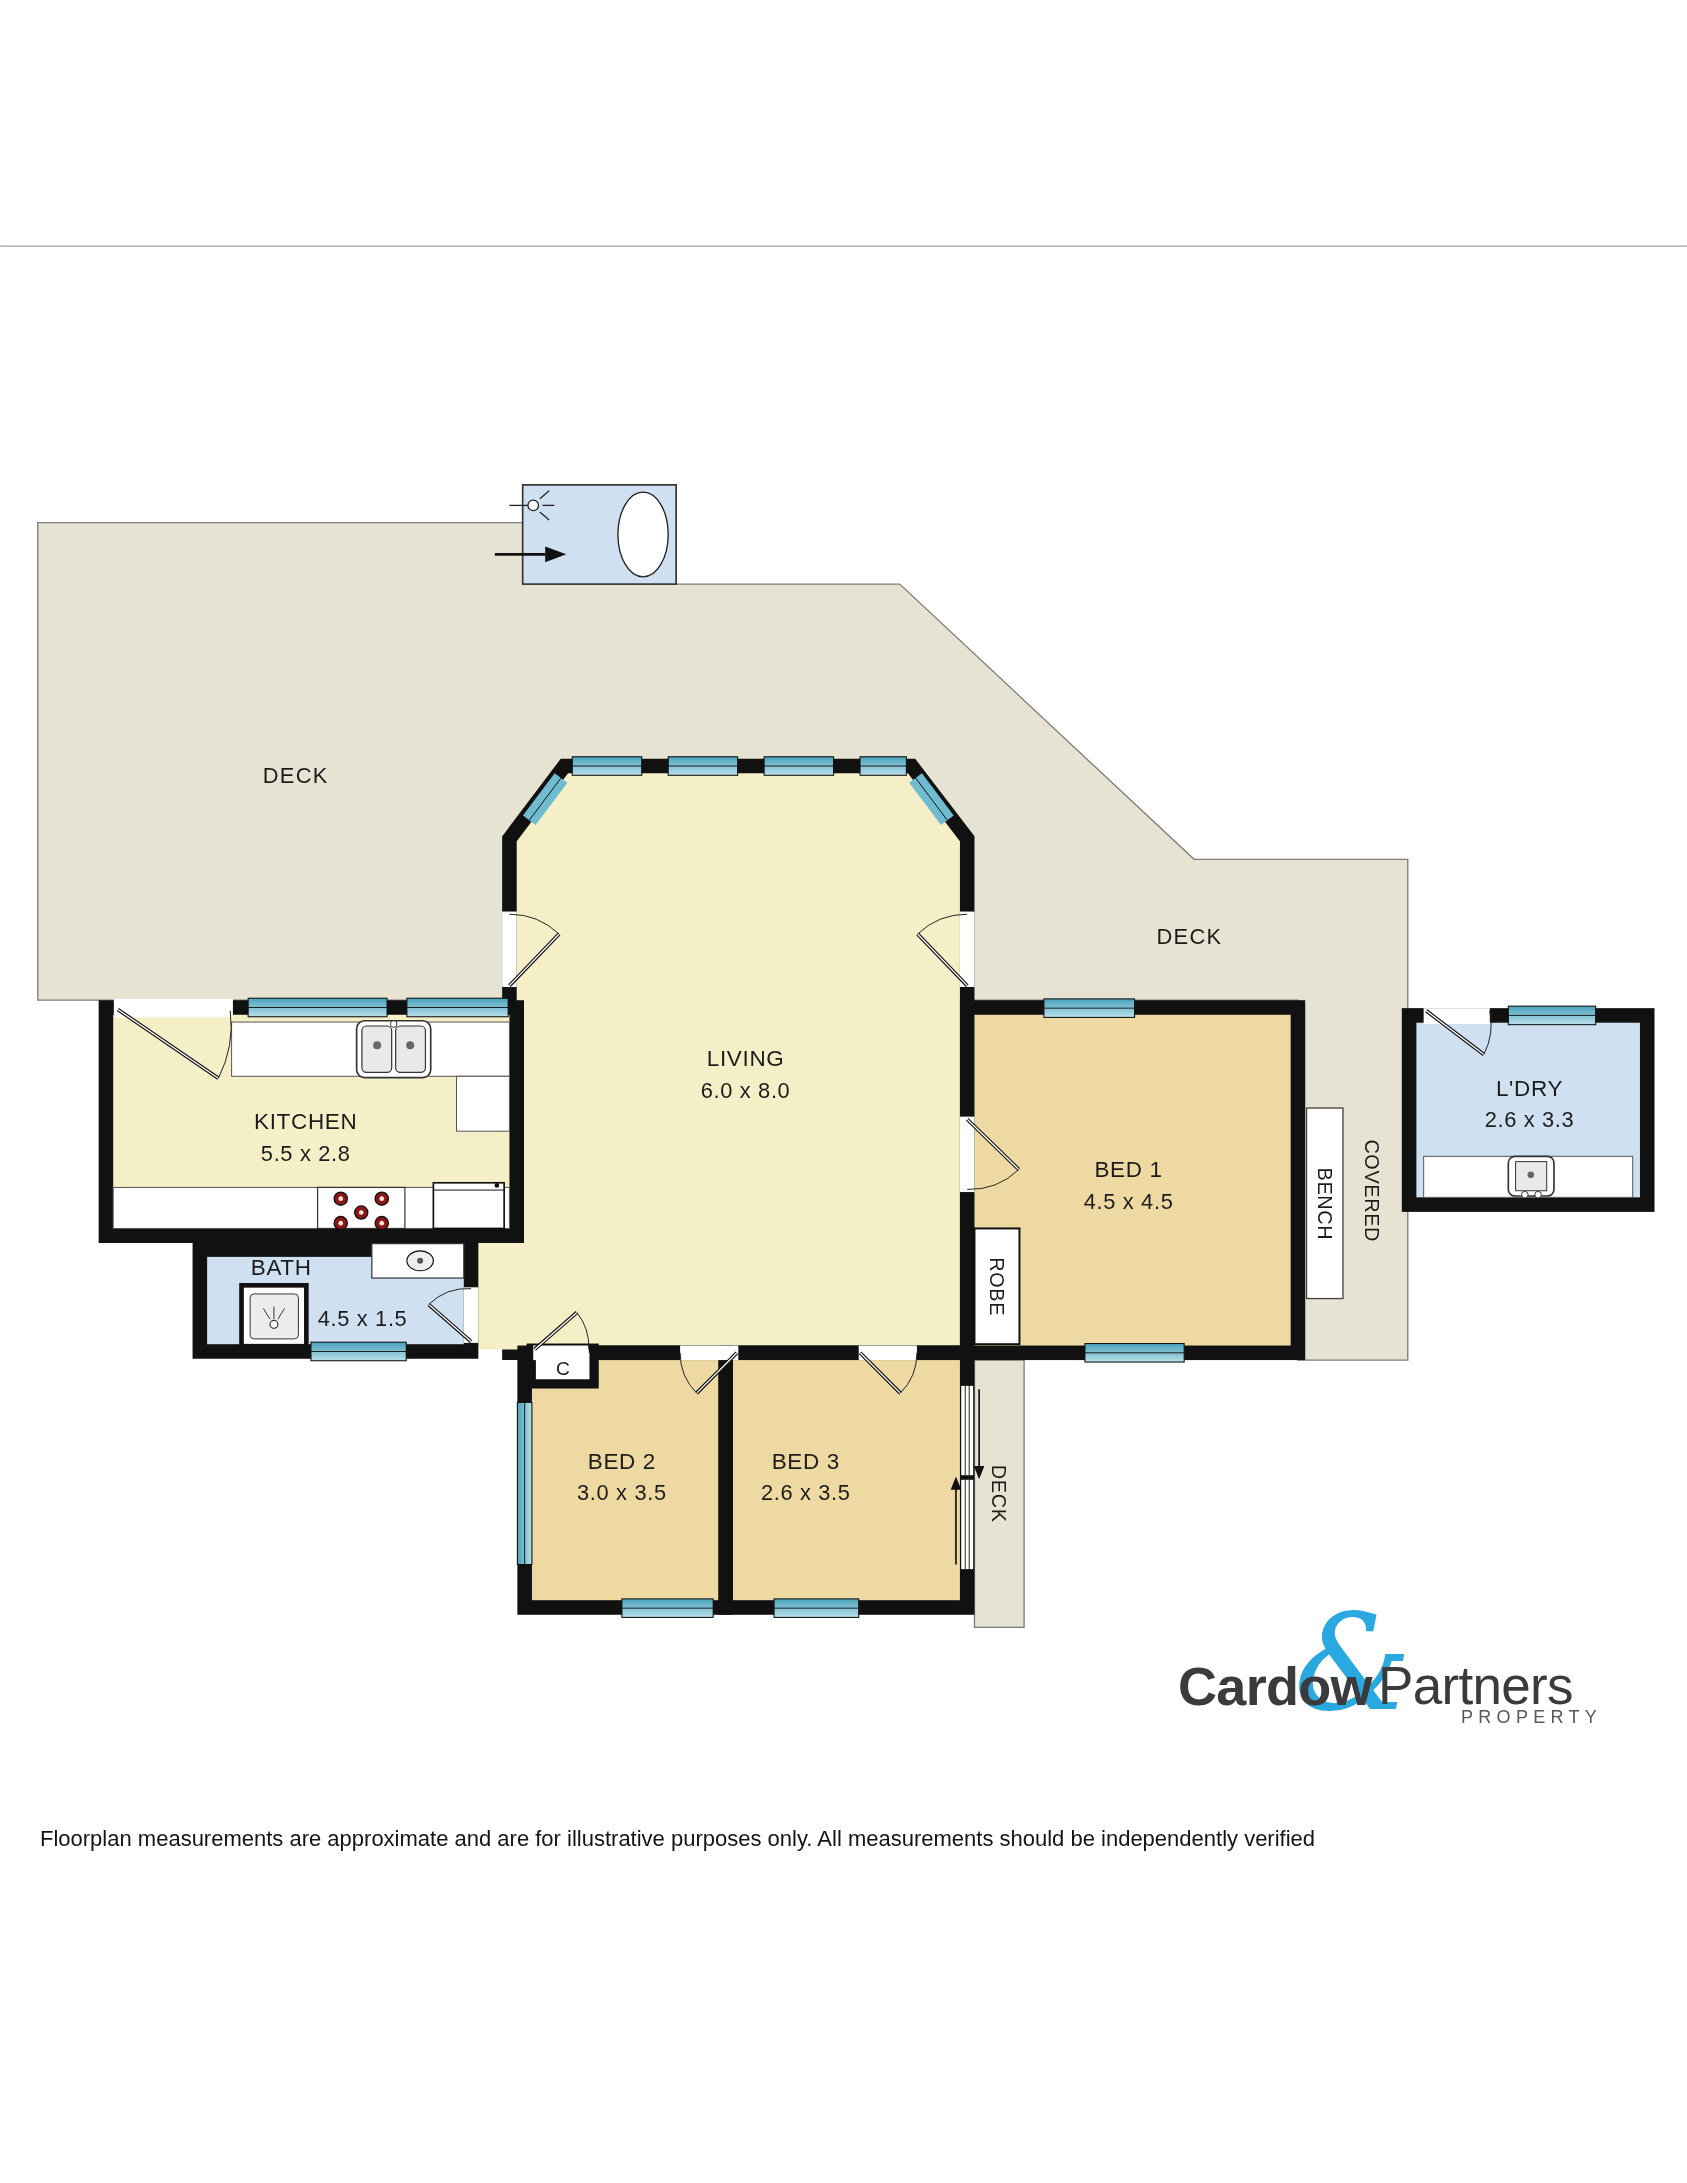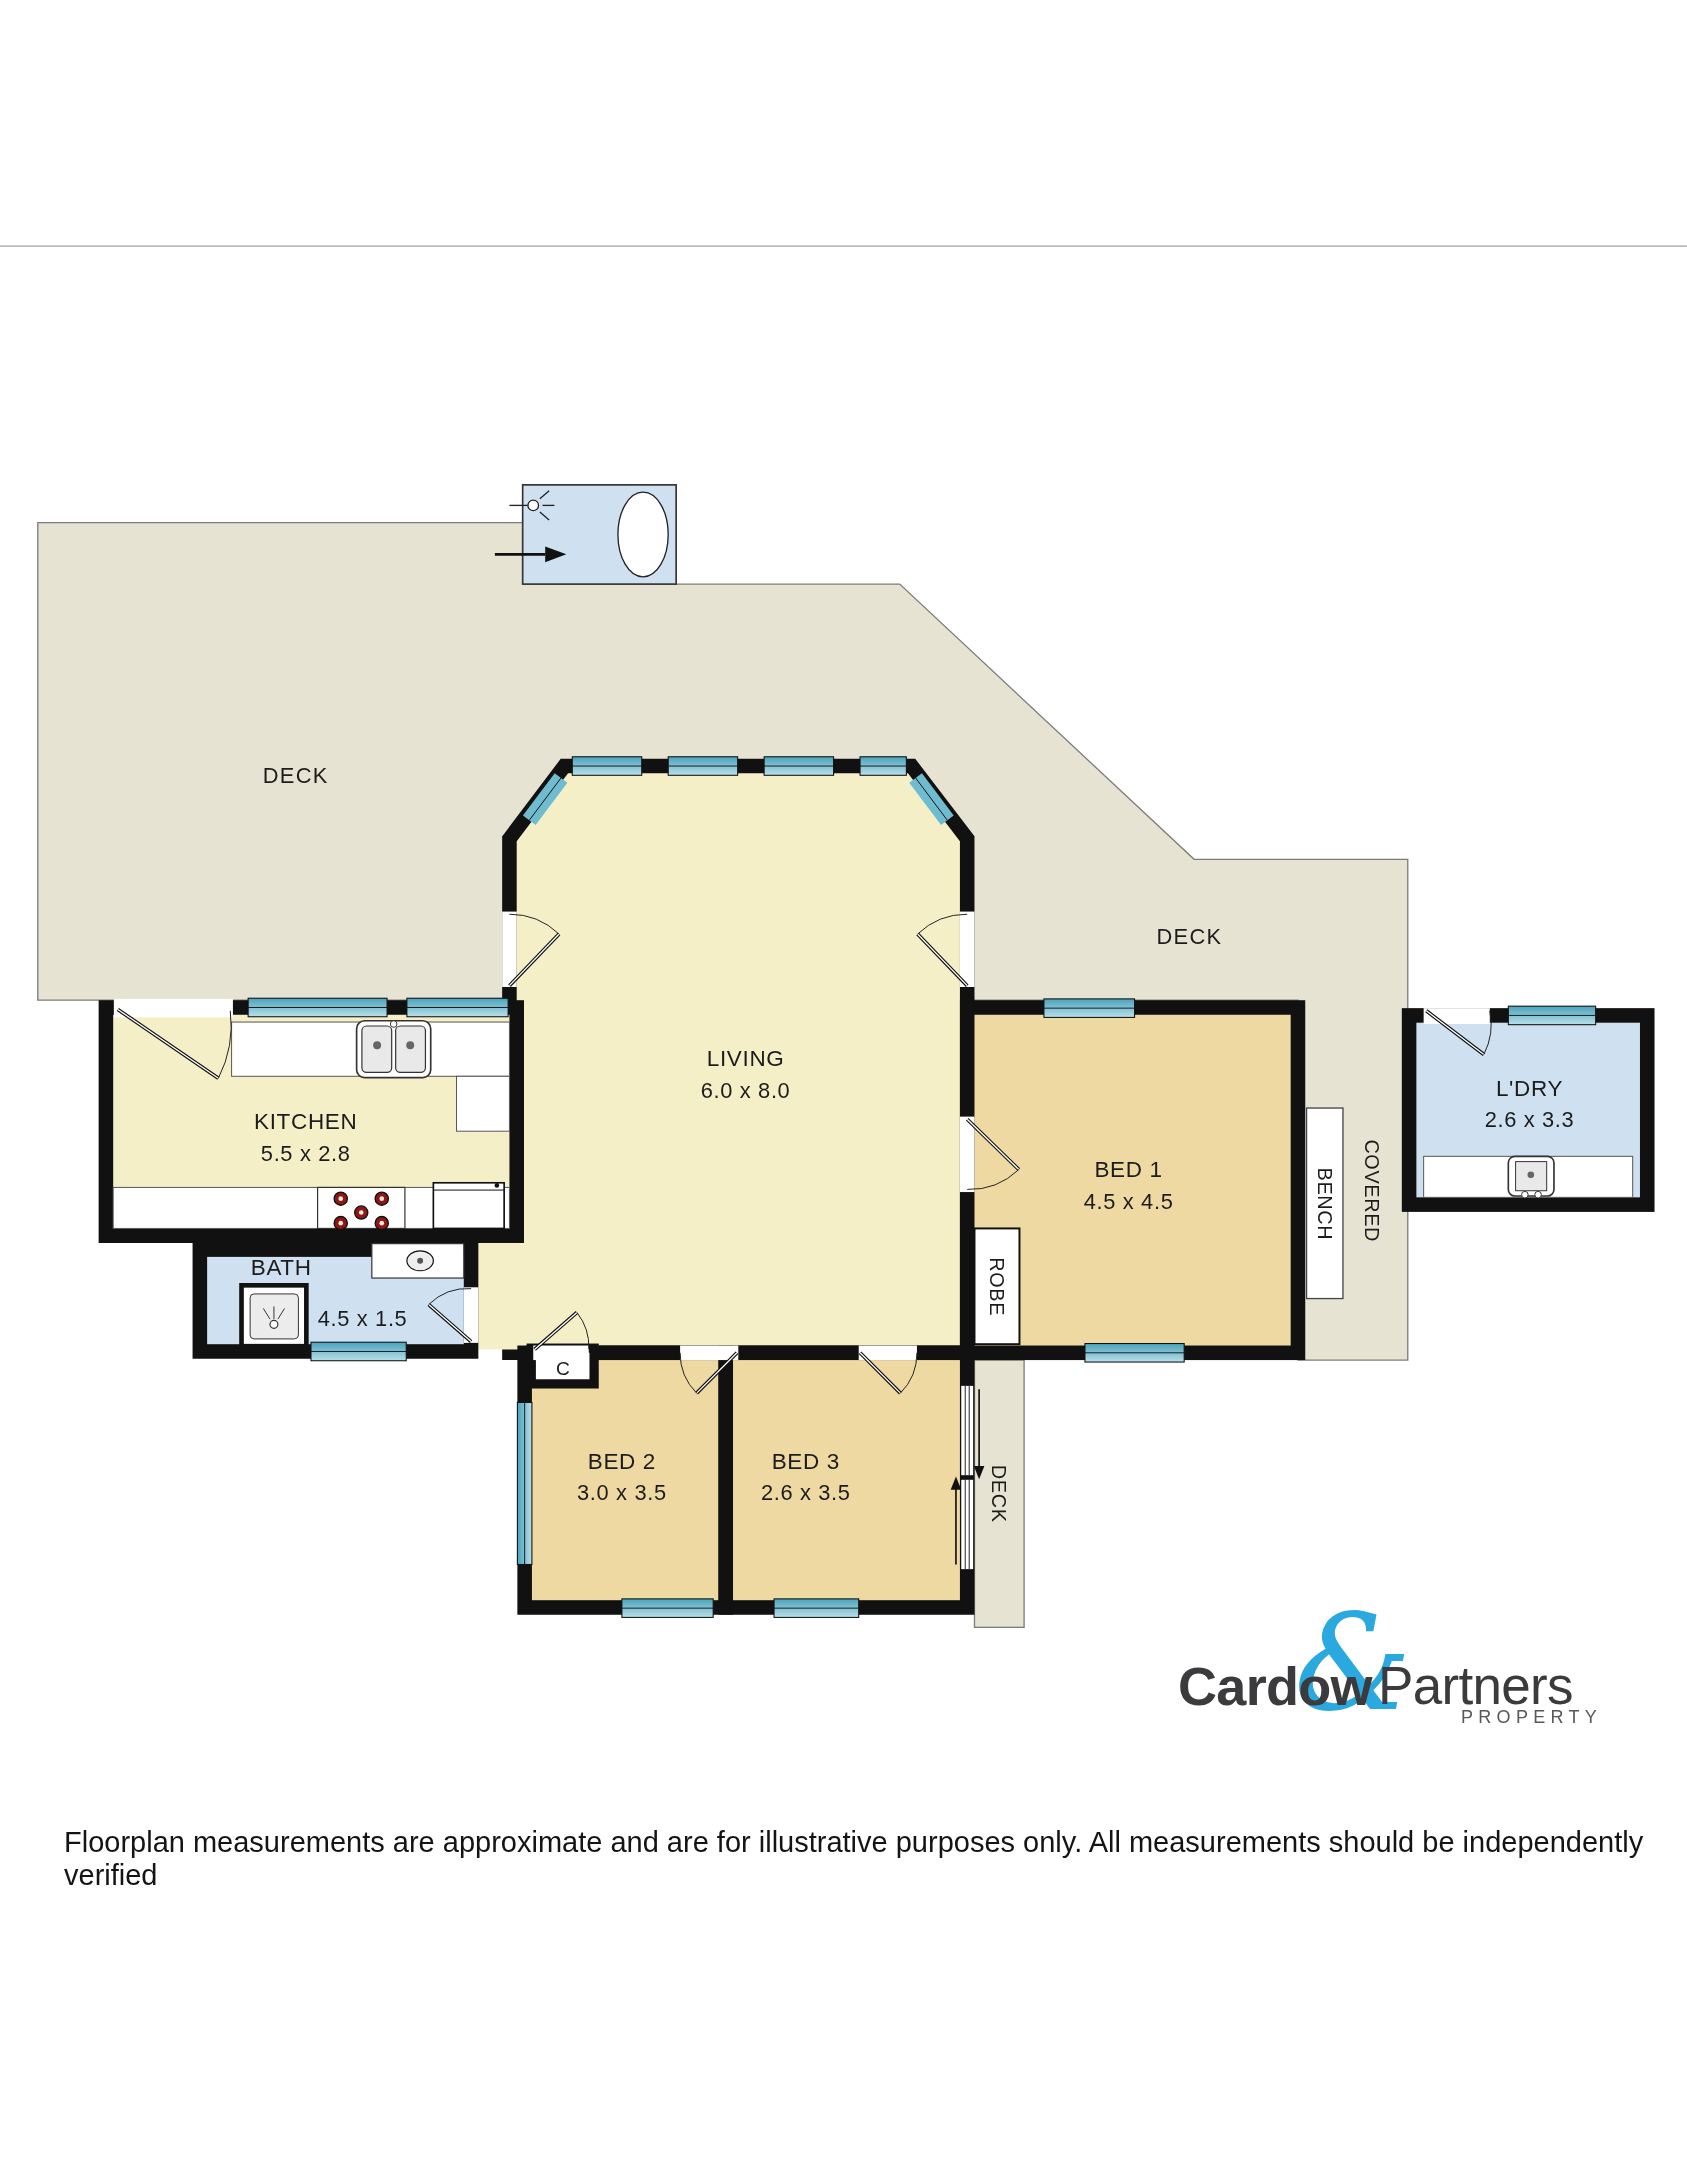--- a/index.html
+++ b/index.html
@@ -11,21 +11,21 @@
   .room-dims{font-size:33px;letter-spacing:1px;}
   .area-lbl{font-size:33px;letter-spacing:2px;}
   .v-lbl{font-size:30px;letter-spacing:1px;}
   .c-lbl{font-size:29px;}
   .logo{position:absolute;left:1178px;top:1606px;width:450px;height:139px;color:#3b3b3d;}
   .logo .w1{position:absolute;left:0px;top:49px;font-size:54px;font-weight:700;letter-spacing:-0.7px;}
   .logo .amp{position:absolute;left:116px;top:-9.3px;font-size:132px;line-height:1;
              font-family:"DejaVu Serif",serif;font-style:italic;color:#2aa9e0;}
   .logo .w2{position:absolute;left:200px;top:49px;font-size:53px;font-weight:400;letter-spacing:-0.7px;}
   .logo .tag{position:absolute;left:283px;top:101px;font-size:18px;letter-spacing:5.3px;color:#58585a;}
-  .disclaimer{position:absolute;left:40px;top:1826px;width:1614px;font-size:29px;color:#141414;margin-left:24px;}
+  .disclaimer{position:absolute;left:40px;top:1826px;width:1614px;font-size:22px;color:#141414;}
 </style>
 </head>
 <body>
 
 <div class="page">
 
 <svg class="plan-svg" width="1687" height="2183" viewBox="0 0 2550 3300">
   <defs>
     <linearGradient id="winH" x1="0" y1="0" x2="0" y2="1">
       <stop offset="0" stop-color="#49a3bc"></stop>

